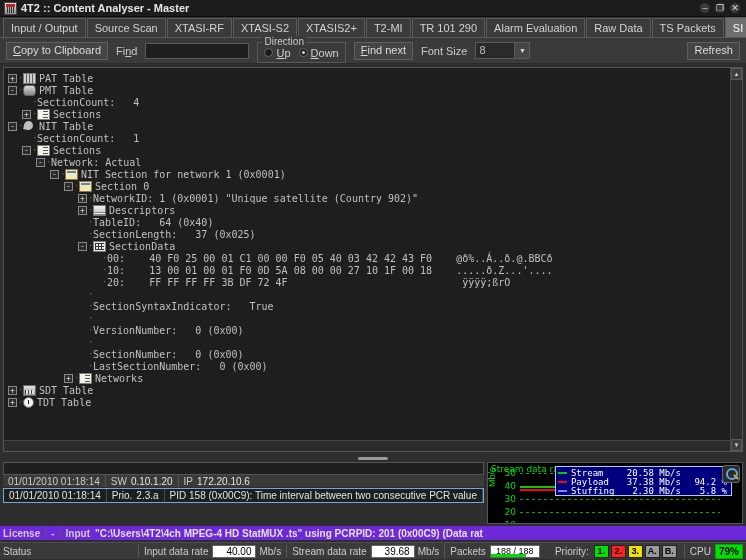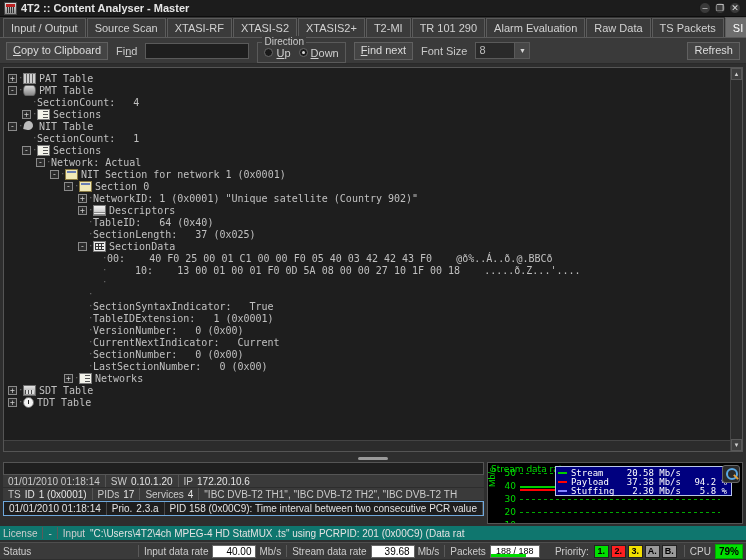--- a/index.html
+++ b/index.html
@@ -402,55 +402,54 @@
       <div class="row">
         <span class="ind" style="width: 84px;"></span>
         <span class="ind" style="width: 10px;"></span>
         <span class="dash">·</span>
         <span class="txt" style="white-space: pre;">00:    40 F0 25 00 01 C1 00 00 F0 05 40 03 42 42 43 F0    @ð%..Á..ð.@.BBCð</span>
       </div>
       <div class="row">
         <span class="ind" style="width: 84px;"></span>
         <span class="ind" style="width: 10px;"></span>
         <span class="dash">·</span>
-        <span class="txt" style="white-space: pre; margin-left: 28px;">10:    13 00 01 00 01 F0 0D 5A 08 00 00 27 10 1F 00 18    .....ð.Z...'....</span>
+        <span class="txt" style="white-space: pre;">10:    13 00 01 00 01 F0 0D 5A 08 00 00 27 10 1F 00 18    .....ð.Z...'....</span>
       </div>
       <div class="row">
         <span class="ind" style="width: 84px;"></span>
         <span class="ind" style="width: 10px;"></span>
         <span class="dash">·</span>
+        <span class="txt" style="white-space: pre;">20:    FF FF FF FF 3B DF 72 4F                             ÿÿÿÿ;ßrO</span>
       </div>
       <div class="row">
         <span class="ind" style="width: 70px;"></span>
         <span class="ind" style="width: 10px;"></span>
         <span class="dash">·</span>
       </div>
       <div class="row">
         <span class="ind" style="width: 70px;"></span>
         <span class="ind" style="width: 10px;"></span>
         <span class="dash">·</span>
         <span class="txt" style="white-space: pre;">SectionSyntaxIndicator:   True</span>
       </div>
       <div class="row">
         <span class="ind" style="width: 70px;"></span>
         <span class="ind" style="width: 10px;"></span>
         <span class="dash">·</span>
-        <span class="txt" style="white-space: pre;">TableIDExtension:   1 (0x0001)</span>
       </div>
       <div class="row">
         <span class="ind" style="width: 70px;"></span>
         <span class="ind" style="width: 10px;"></span>
         <span class="dash">·</span>
         <span class="txt" style="white-space: pre;">VersionNumber:   0 (0x00)</span>
       </div>
       <div class="row">
         <span class="ind" style="width: 70px;"></span>
         <span class="ind" style="width: 10px;"></span>
         <span class="dash">·</span>
-        <span class="txt" style="white-space: pre;">CurrentNextIndicator:   Current</span>
       </div>
       <div class="row">
         <span class="ind" style="width: 70px;"></span>
         <span class="ind" style="width: 10px;"></span>
         <span class="dash">·</span>
         <span class="txt" style="white-space: pre;">SectionNumber:   0 (0x00)</span>
       </div>
       <div class="row">
         <span class="ind" style="width: 70px;"></span>
         <span class="ind" style="width: 10px;"></span>
@@ -494,36 +493,20 @@
     <div class="infoline">
       <div class="cell">01/01/2010 01:18:14</div>
       <div class="cell">
         <span>SW</span>
         <span class="v">0.10.1.20</span>
       </div>
       <div class="cell nb">
         <span>IP</span>
         <span class="v">172.20.10.6</span>
       </div>
-    </div>
-    <div class="infoline">
-      <div class="cell">
-        <span>TS</span>
-        <span class="v">ID</span>
-        <span class="v">1 (0x0001)</span>
-      </div>
-      <div class="cell">
-        <span>PIDs</span>
-        <span class="v">17</span>
-      </div>
-      <div class="cell">
-        <span>Services</span>
-        <span class="v">4</span>
-      </div>
-      <div class="cell nb">"IBC DVB-T2 TH1", "IBC DVB-T2 TH2", "IBC DVB-T2 TH</div>
     </div>
     <div class="alertline">
       <div class="cell">01/01/2010 01:18:14</div>
       <div class="cell">
         <span>Prio.</span>
         <span class="v">2.3.a</span>
       </div>
       <div class="cell nb">PID 158 (0x00C9): Time interval between two consecutive PCR value</div>
     </div>
   </div>
@@ -563,21 +546,21 @@
           <span class="sw" style="background:#8080ff"></span>
           <span class="nm">Stuffing</span>
           <span class="rt">2.30 Mb/s</span>
           <span class="pc">5.8 %</span>
         </div>
       </div>
     <div class="zoom-btn"></div>
   </div>
 </div>
 
-<div class="statusbar" style="height:14px;border-top:none;background:#0f766e;">
+<div class="statusbar" style="height:14px;border-top:none;background:#6d28d9;font-weight:bold;">
   <span>License</span>
   <span class="sep"></span>
   <span>-</span>
   <span class="sep"></span>
   <span>Input</span>
   <span style="margin-left:5px;color:#e2e2e2">"C:\Users\4T2\4ch MPEG-4 HD StatMUX .ts" using PCRPID: 201 (0x00C9) (Data rat</span>
 </div>
 
 <div class="statusbar">
   <span>Status</span>

